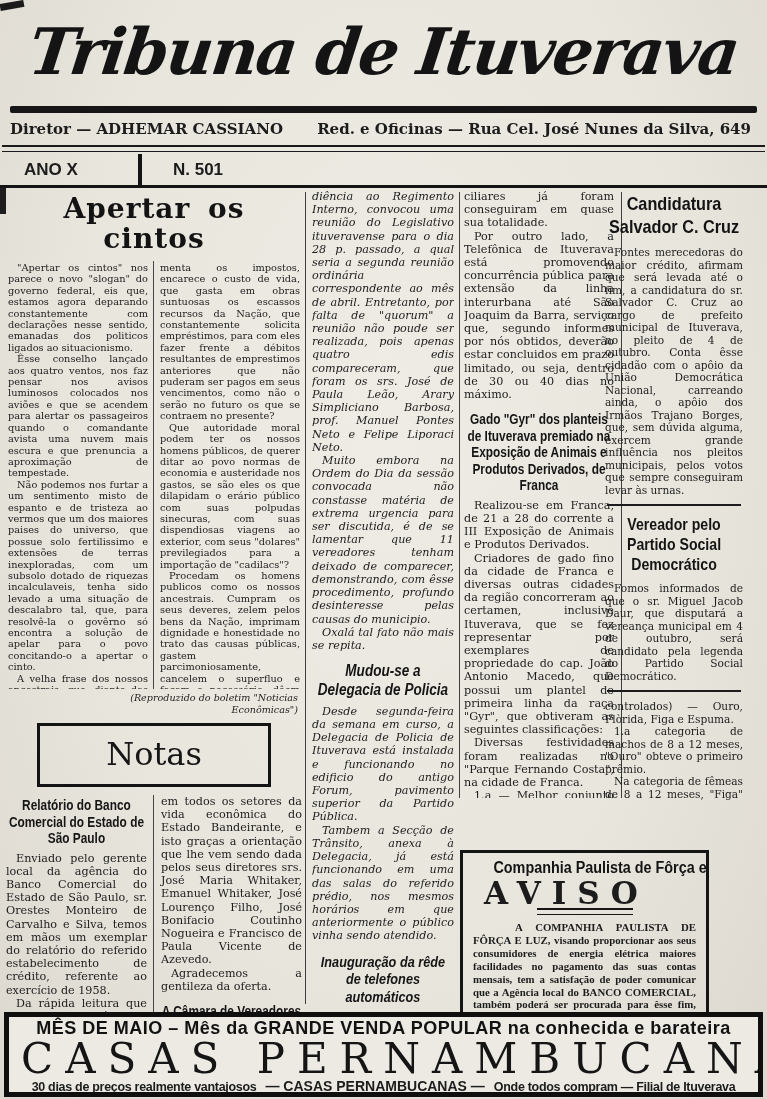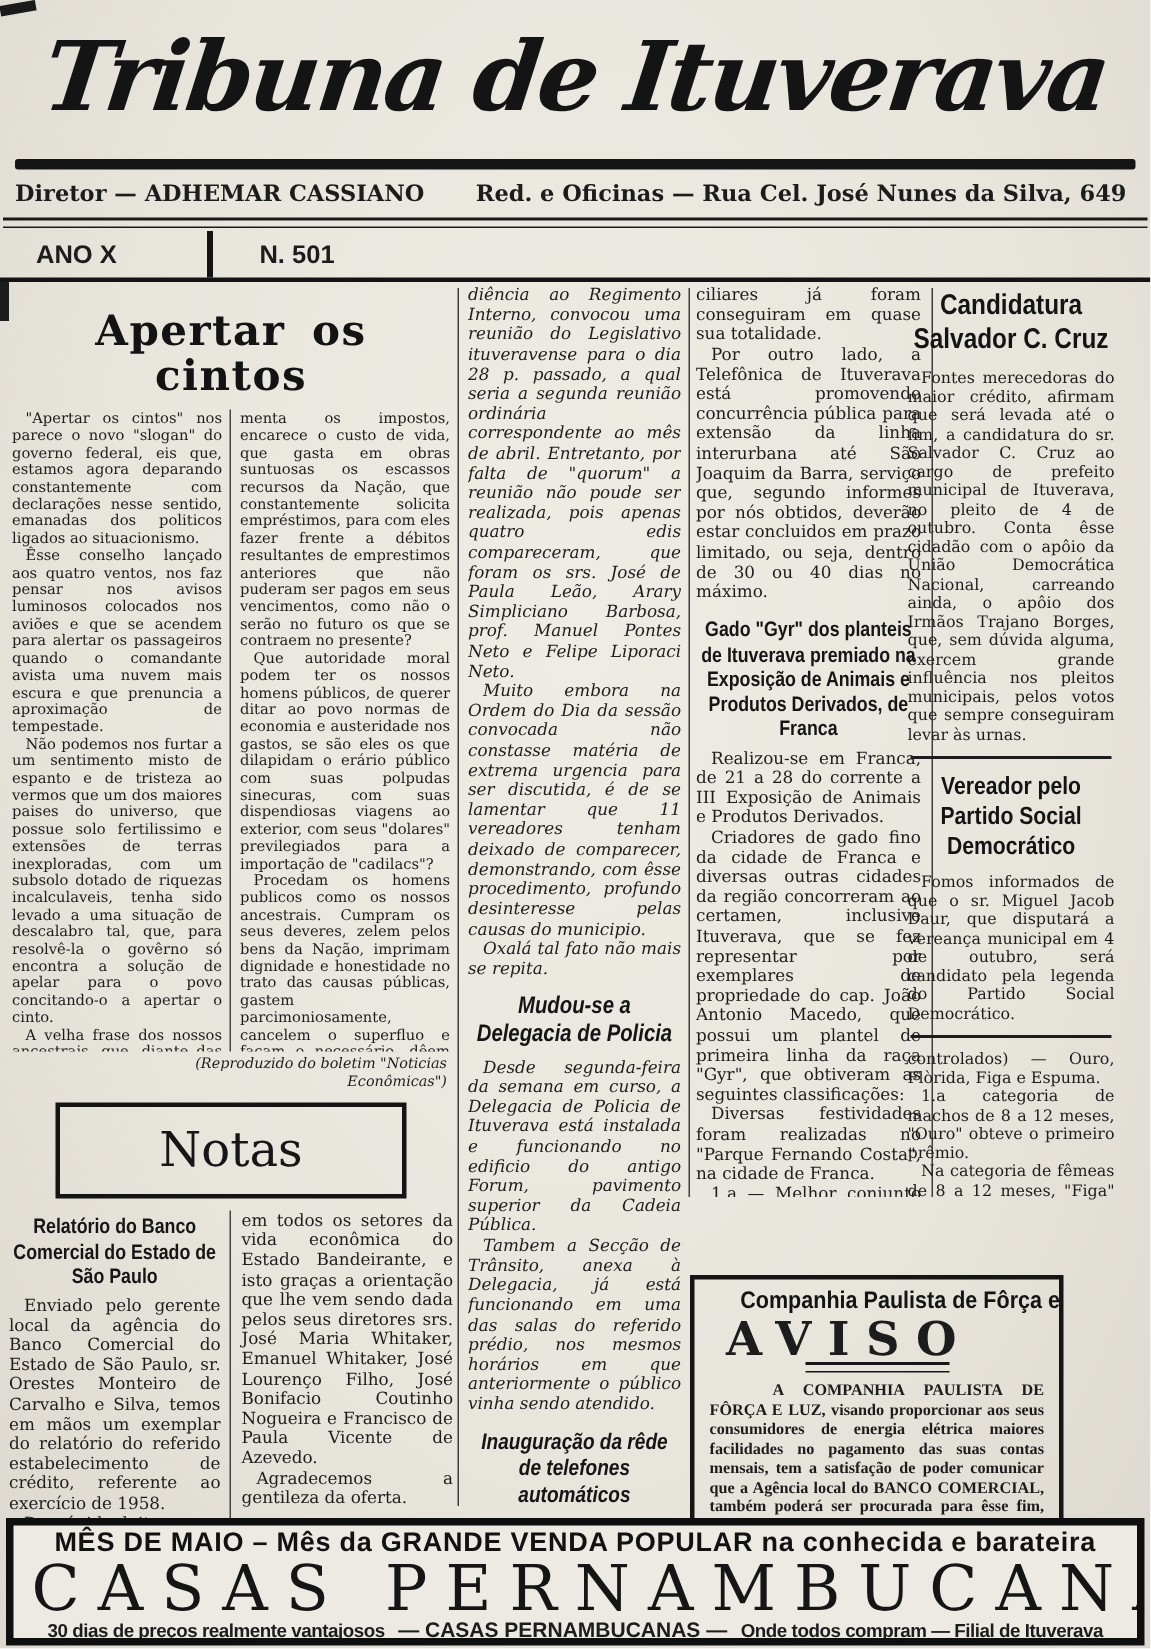--- a/index.html
+++ b/index.html
@@ -23,21 +23,21 @@
   
   p{margin:0;text-align:justify;text-indent:9px;}
   .smalltext p{font-size:9.8px;line-height:11.4px;}
   .midtext p{font-size:11.2px;line-height:13.2px;text-indent:10px;}
   .col5text p{font-size:10.6px;line-height:12.5px;}
   .cont p:first-child{text-indent:0;}
   .hc{font-family:"Liberation Sans",sans-serif;font-weight:700;text-align:center;line-height:1.18;
     width:118%;transform:scaleX(.847);transform-origin:left top;margin:10px 0 5px;color:#151515;}
   
   .lead{position:absolute;left:6px;top:190px;width:296px;}
-  .lead-h{margin:16px 0 7px;text-align:center;font-weight:700;font-size:28px;line-height:30px;
+  .lead-h{margin:4px 0 7px;text-align:center;font-weight:700;font-size:28px;line-height:30px;
     letter-spacing:1px;word-spacing:7px;color:#131313;}
   .twocol{display:flex;}
   .lcol{width:50%;box-sizing:border-box;padding:1px 5px 0 2px;border-right:1px solid #454545;height:428px;overflow:hidden;}
   .rcol{width:50%;box-sizing:border-box;padding:1px 2px 0 6px;height:428px;overflow:hidden;}
   .credit{max-width:185px;margin:3px 4px 0 auto;font-style:italic;font-size:9.6px;line-height:11.5px;text-align:right;}
   .notas-box{width:228px;margin:8px auto;border:3px solid #141414;text-align:center;
     font-size:32px;line-height:56px;height:58px;overflow:hidden;color:#161616;}
   .twocol2{display:flex;}
   .ncolA{width:50%;box-sizing:border-box;border-right:1px solid #454545;padding:0 6px 0 0;height:248px;overflow:hidden;}
   .ncolB{width:50%;box-sizing:border-box;padding:0 0 0 7px;height:248px;overflow:hidden;}
@@ -136,21 +136,21 @@
   </div>
 
   <div class="col3 midtext">
     <div class="cont">
         <p>diência ao Regimento Interno, convocou uma reunião do Legislativo ituveravense para o dia 28 p. passado, a qual seria a segunda reunião ordinária correspondente ao mês de abril. Entretanto, por falta de "quorum" a reunião não poude ser realizada, pois apenas quatro edis compareceram, que foram os srs. José de Paula Leão, Arary Simpliciano Barbosa, prof. Manuel Pontes Neto e Felipe Liporaci Neto.</p>
         <p>Muito embora na Ordem do Dia da sessão convocada não constasse matéria de extrema urgencia para ser discutida, é de se lamentar que 11 vereadores tenham deixado de comparecer, demonstrando, com êsse procedimento, profundo desinteresse pelas causas do municipio.</p>
         <p>Oxalá tal fato não mais se repita.</p>
       </div>
     <div class="hc" style="font-size:16px;">Mudou-se a Delegacia de Policia</div>
     <div>
-        <p>Desde segunda-feira da semana em curso, a Delegacia de Policia de Ituverava está instalada e funcionando no edificio do antigo Forum, pavimento superior da Cadeia Pública.</p>
+        <p>Desde segunda-feira da semana em curso, a Delegacia de Policia de Ituverava está instalada e funcionando no edificio do antigo Forum, pavimento superior da Partido Pública.</p>
         <p>Tambem a Secção de Trânsito, anexa à Delegacia, já está funcionando em uma das salas do referido prédio, nos mesmos horários em que anteriormente o público vinha sendo atendido.</p>
       </div>
     <div class="hc" style="font-size:15px;">Inauguração da rêde de telefones automáticos</div>
 
   </div>
 
   <div class="col4 midtext">
     <div class="cont">
         <p>ciliares já foram conseguiram em quase sua totalidade.</p>
         <p>Por outro lado, a Telefônica de Ituverava está promovendo concurrência pública para extensão da linha interurbana até São Joaquim da Barra, serviço que, segundo informes por nós obtidos, deverão estar concluidos em prazo limitado, ou seja, dentro de 30 ou 40 dias no máximo.</p>

